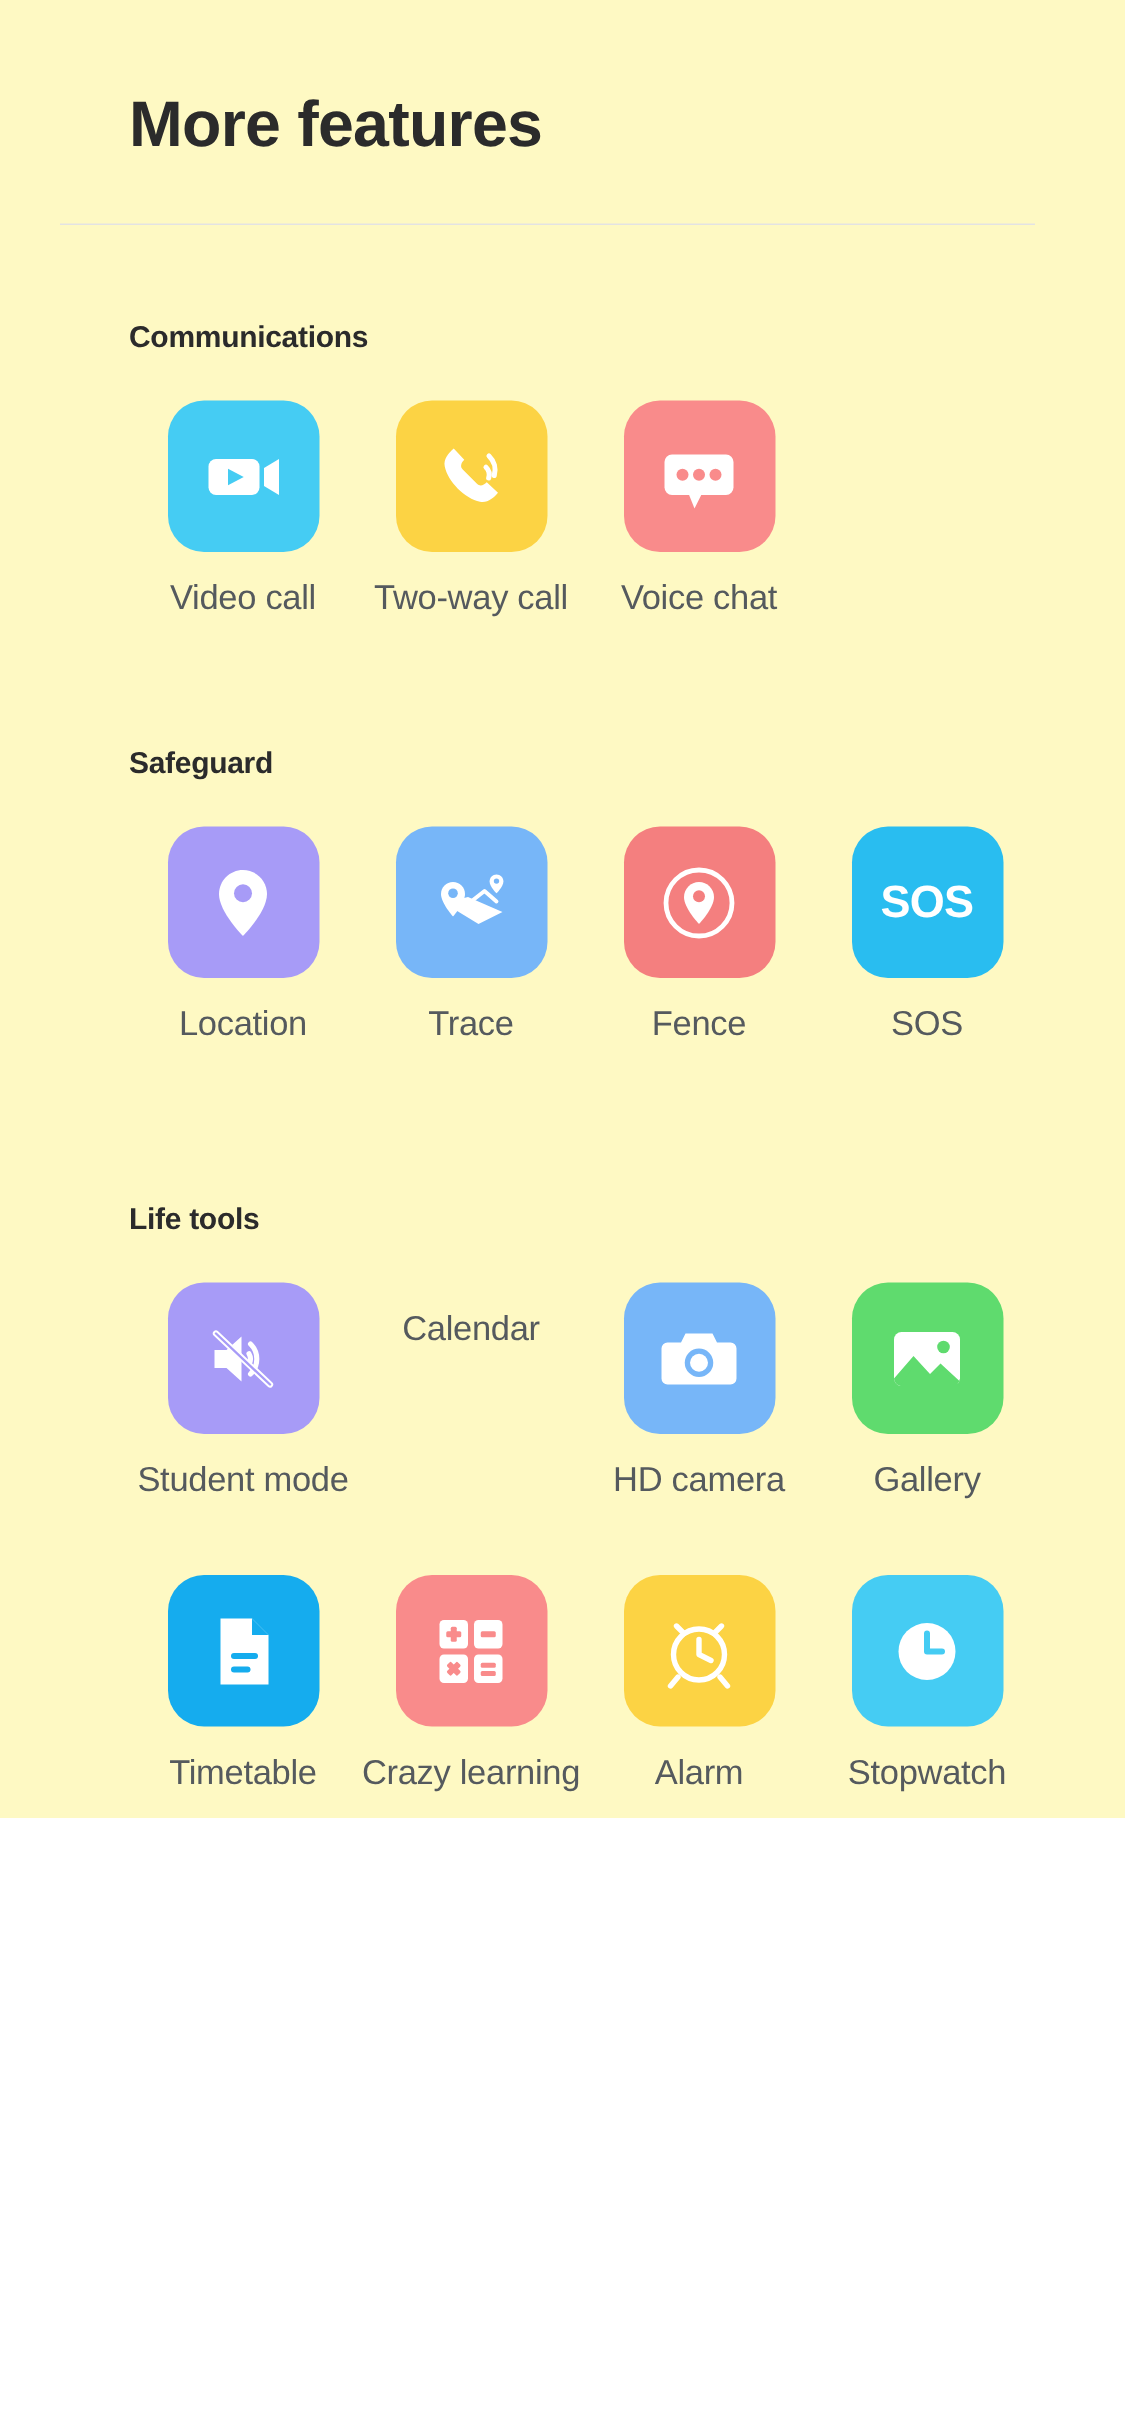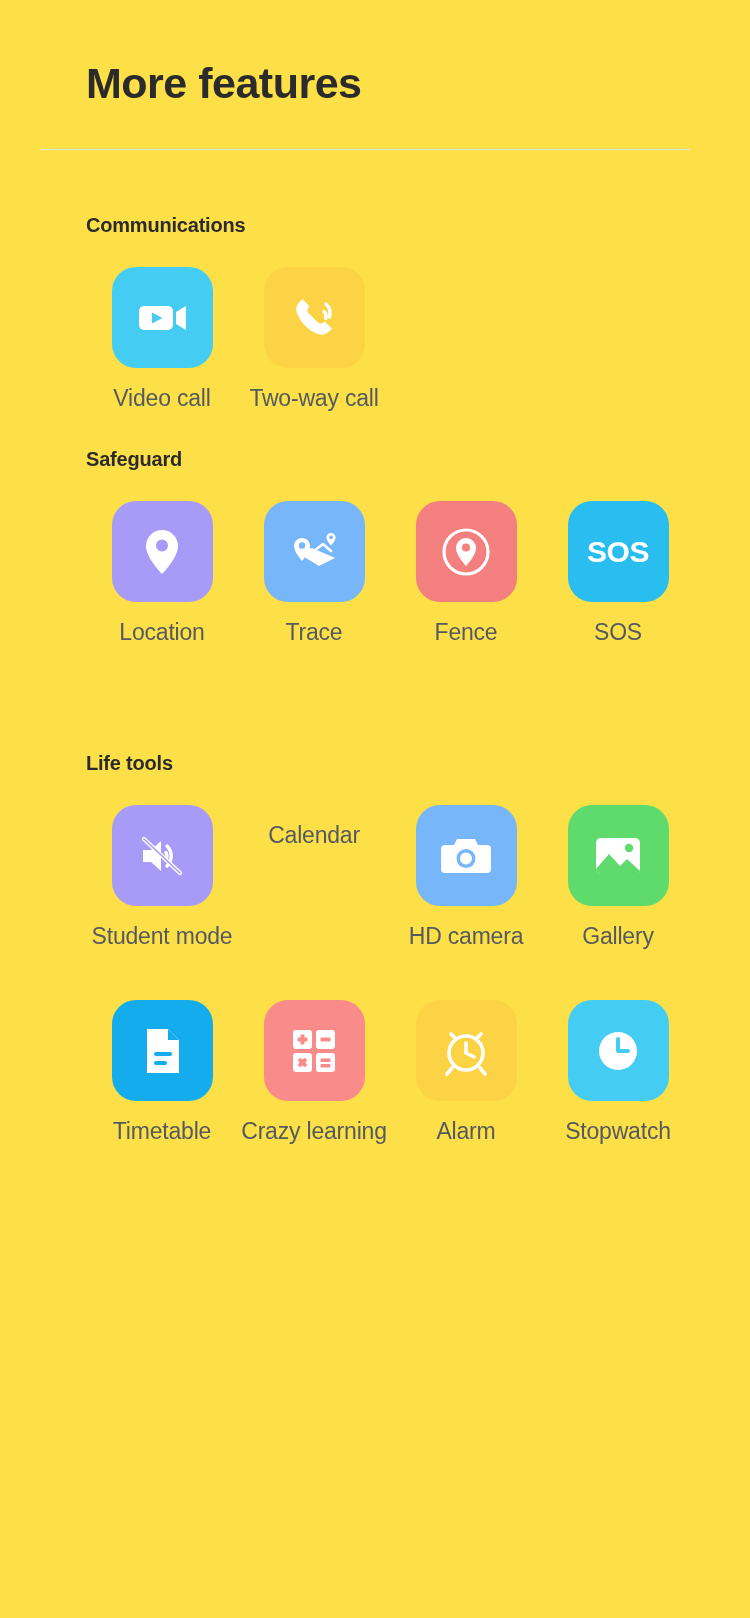--- a/index.html
+++ b/index.html
@@ -2,21 +2,21 @@
 <html><head>
 <meta charset="utf-8">
 <style>
   * { box-sizing: border-box; margin: 0; padding: 0; }
   html, body {
     width: 750px; height: 1618px;
     background: #ffffff;
     font-family: "Liberation Sans", sans-serif;
     -webkit-font-smoothing: antialiased;
   }
-  .page { width: 750px; height: 1618px; position: relative; overflow: hidden; background:#fde047; }
+  .page { width: 750px; height: 1212px; position: relative; overflow: hidden; background:#fef9c3; }
 
   
   .header { padding: 62px 0 0 86px; }
   .page-title {
     font-size: 43px;
     font-weight: 700;
     color: #2b2b2b;
     letter-spacing: -0.5px;
     line-height: 1;
   }
@@ -24,21 +24,21 @@
     margin: 44px 0 0 0;
     width: 650px;
     margin-left: 40px;
     height: 1px;
     background: #e3e3e3;
   }
 
   
   .section { padding-left: 86px; }
   .sec-communications { margin-top: 64px; }
-  .sec-safeguard      { margin-top: 36px; }
+  .sec-safeguard      { margin-top: 86px; }
   .sec-lifetools      { margin-top: 106px; }
 
   .section-title {
     font-size: 20px;
     font-weight: 700;
     color: #2b2b2b;
     letter-spacing: -0.2px;
     margin-bottom: 30px;
   }
 
@@ -109,20 +109,32 @@
         <div class="tile-icon" style="background:#FCD344">
           <svg width="62" height="62" viewBox="0 0 62 62" fill="none">
             <path d="M19.5 12 C16 15 12.5 19 13.5 24 C15.5 34 27 45.5 37 47.5 C42 48.5 46 45 49 41.5 L41.5 34.5 C39.5 36.5 37 37.5 35 35.5 L25.5 26 C23.5 24 24.5 21.5 26.5 19.5 Z" fill="#fff"></path>
             <path d="M43 17 A13 13 0 0 1 46.5 30" stroke="#fff" stroke-width="3.4" stroke-linecap="round" fill="none"></path>
             <path d="M41 24.5 A7 7 0 0 1 42.8 31.6" stroke="#fff" stroke-width="3.4" stroke-linecap="round" fill="none"></path>
           </svg>
         </div>
         <div class="tile-label">Two-way call</div>
       </div>
 
+      <div class="tile">
+        <div class="tile-icon" style="background:#F98B8B">
+          <svg width="62" height="62" viewBox="0 0 62 62" fill="none">
+            <rect x="8" y="16" width="46" height="27" rx="5" fill="#fff"></rect>
+            <path d="M24 42 L33 42 L28 52 Z" fill="#fff"></path>
+            <circle cx="20" cy="29.5" r="4" fill="#F98B8B"></circle>
+            <circle cx="31" cy="29.5" r="4" fill="#F98B8B"></circle>
+            <circle cx="42" cy="29.5" r="4" fill="#F98B8B"></circle>
+          </svg>
+        </div>
+        <div class="tile-label">Voice chat</div>
+      </div>
 
     </div>
   </div>
 
   <div class="section sec-safeguard">
     <div class="section-title">Safeguard</div>
     <div class="grid">
 
       <div class="tile">
         <div class="tile-icon" style="background:#A79BF7">

